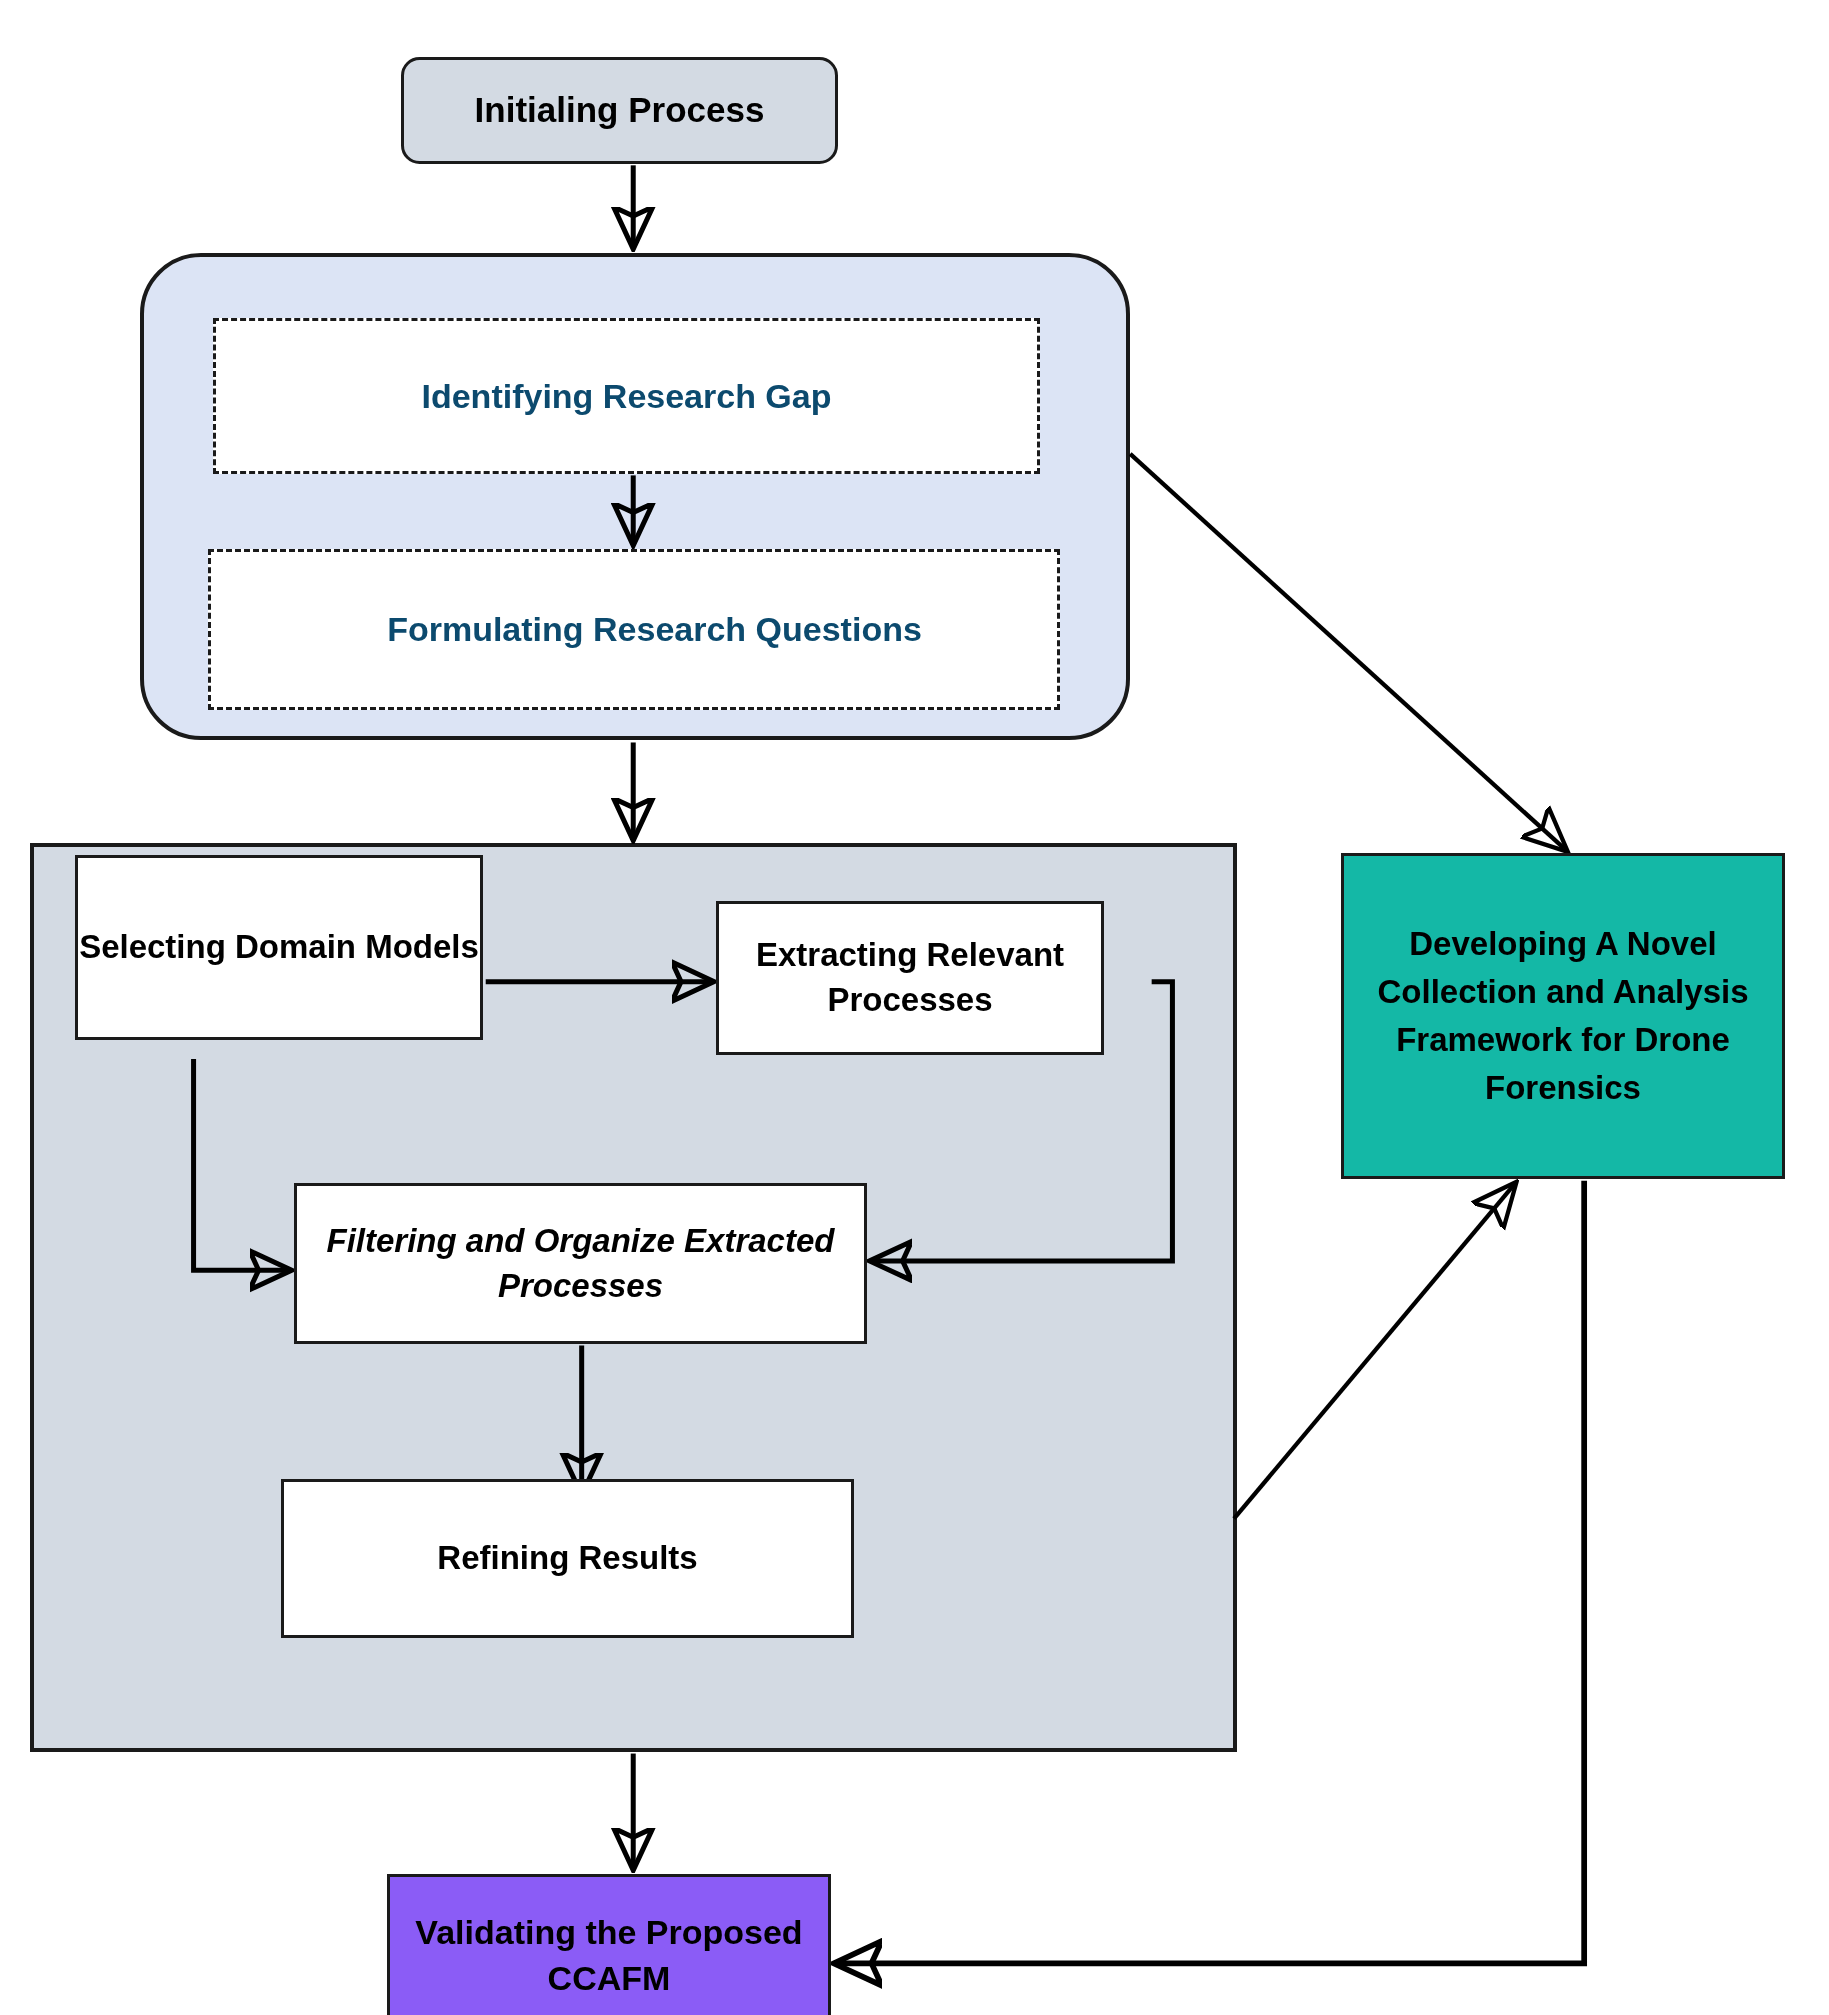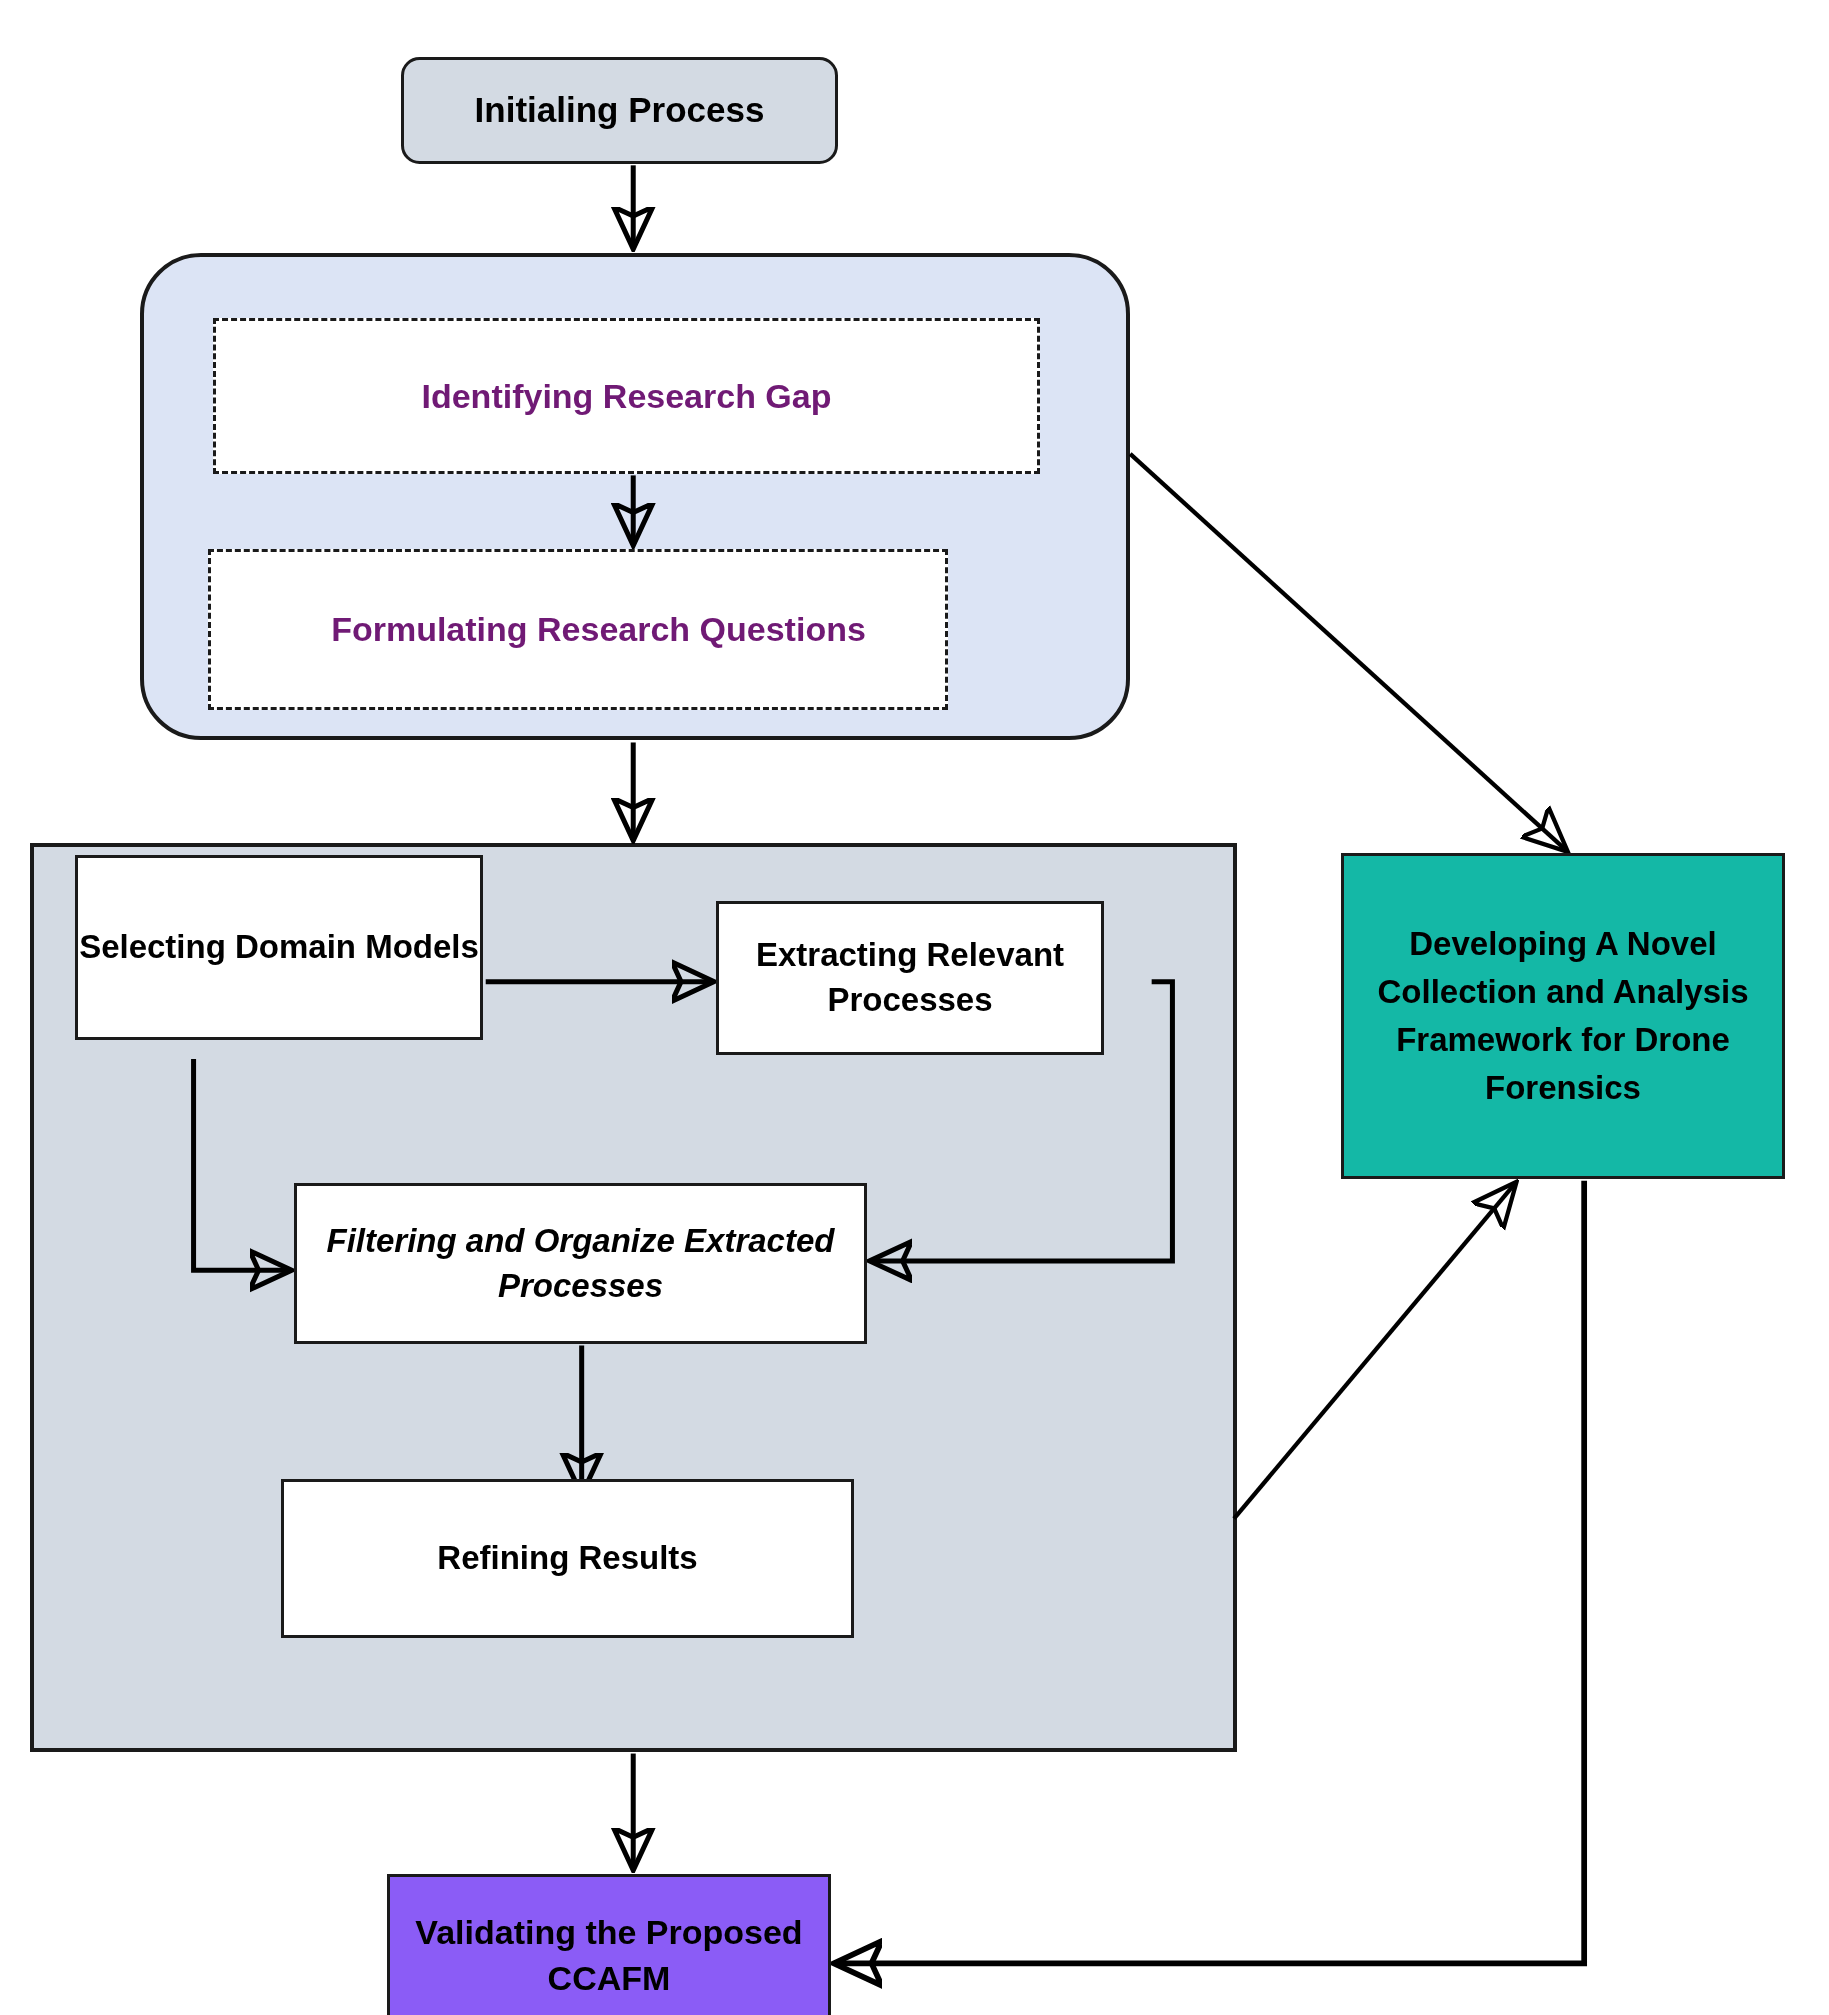--- a/index.html
+++ b/index.html
@@ -54,25 +54,25 @@
     position: absolute;
     box-sizing: border-box;
     background: #ffffff;
     border: 3.6px dashed #1a1a1a;
     display: flex;
     align-items: center;
     justify-content: center;
     text-align: center;
     font-weight: bold;
     font-size: 34px;
-    color: #701a75;
+    color: #0c4a6e;
     z-index: 6;
   }
   #node-gap   { left: 213px; top: 283px; width: 827px; height: 156px; }
-  #node-rq    { left: 208px; top: 514px; width: 740px; height: 161px; padding-left: 41px; }
+  #node-rq    { left: 208px; top: 514px; width: 852px; height: 161px; padding-left: 41px; }
 
   
   #group-slr {
     position: absolute;
     left: 30px; top: 808px; width: 1207px; height: 909px;
     background: #d3dae3;
     border: 4.3px solid #1a1a1a;
     box-sizing: border-box;
     z-index: 2;
   }

